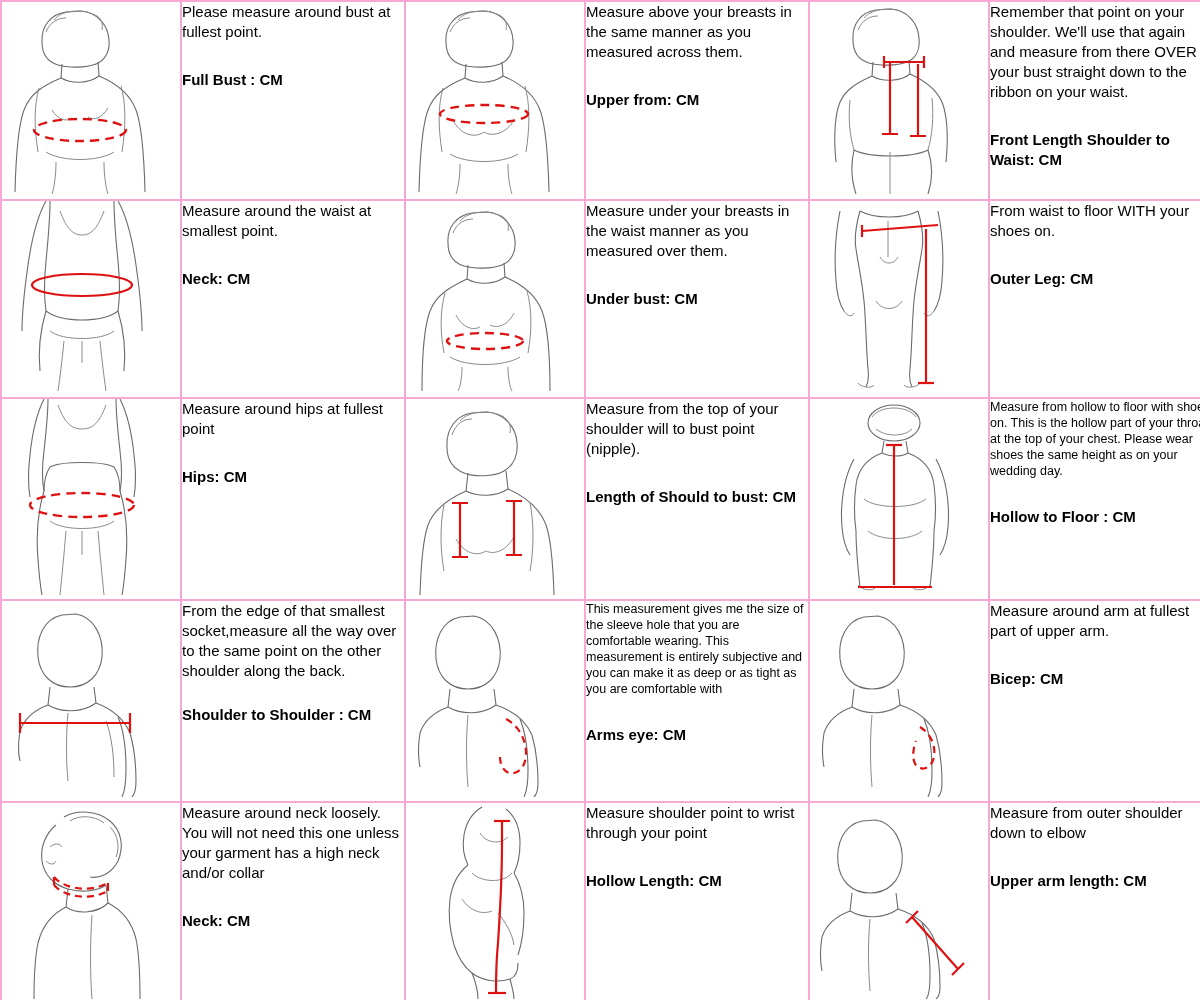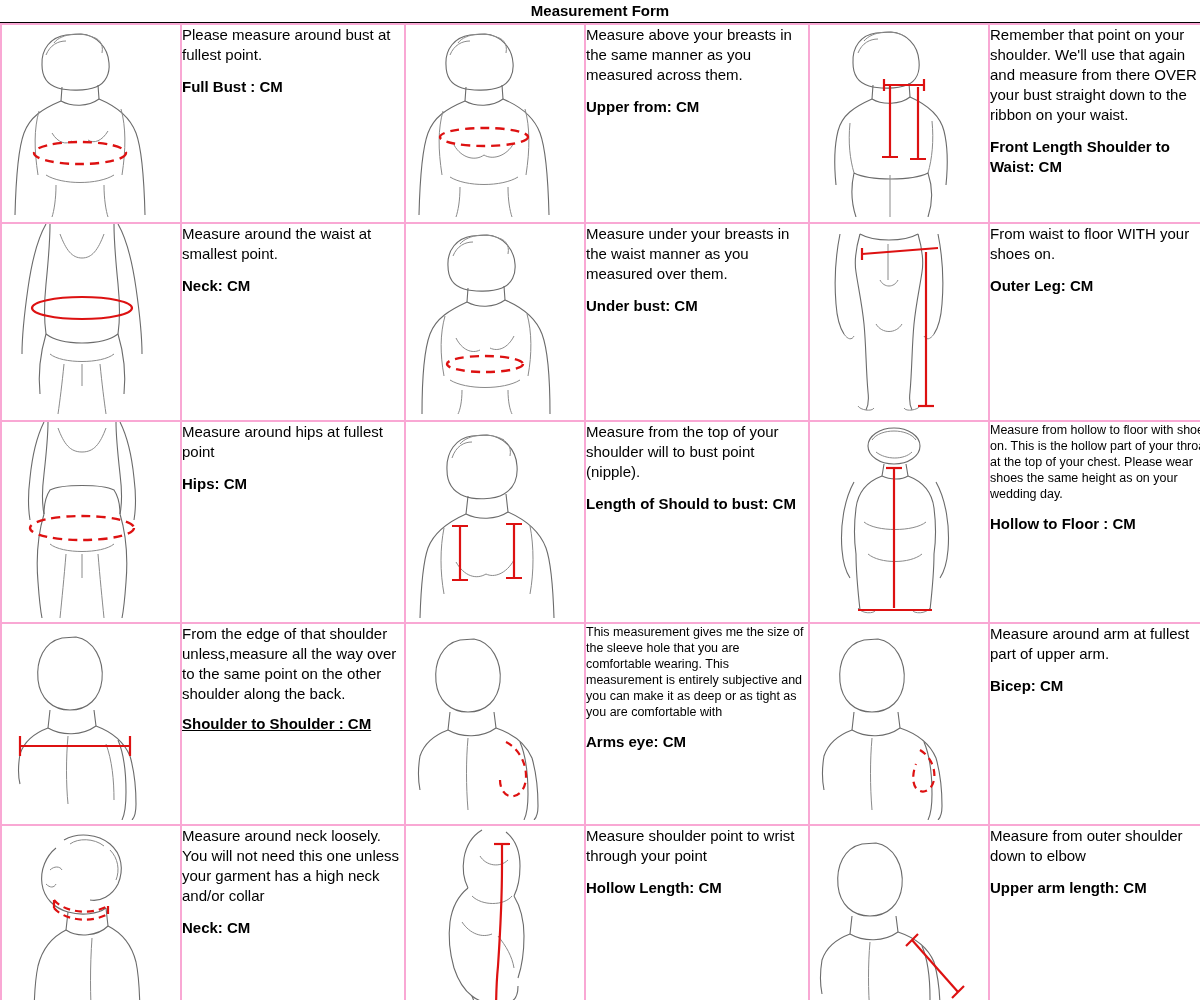--- a/index.html
+++ b/index.html
@@ -51,40 +51,38 @@
     line-height: 20px;
   }
   .txt.small {
     font-size: 12.5px;
     line-height: 16px;
   }
   .label {
     font-weight: bold;
     font-size: 15px;
     line-height: 20px;
-    margin-top: 12px;
+    margin-top: 28px;
   }
   .label.tight {
-    margin-top: 10px;
-    text-decoration: underline;
+    margin-top: 24px;
   }
   svg { display: block; margin: 0 auto; }
   .bodyline { fill: none; stroke: #6b6b6b; stroke-width: 1.1; }
   .bodyline2 { fill: none; stroke: #8a8a8a; stroke-width: 1; }
   .hairline { fill: none; stroke: #6b6b6b; stroke-width: 1.1; }
   .measline { fill: none; stroke: #dd1111; stroke-width: 2.2; }
   .measdash { fill: none; stroke: #dd1111; stroke-width: 2.4; stroke-dasharray: 9 6; }
   .measdash-s { fill: none; stroke: #dd1111; stroke-width: 2.2; stroke-dasharray: 7 5; }
 </style>
 </head>
 <body>
 
 <div id="page">
 
-  <div class="form-title">Measurement Form</div>
 
   <table class="measure-table">
 
     <tbody>
         <tr>
       <td class="fig-cell" style="width:178px;height:197px">
         <svg width="170" height="192" viewBox="0 0 170 192">
           <path class="hairline" d="M60 10 C45 12 35 24 36 40 C36 52 42 60 52 63 C62 66 80 66 90 62 C100 58 104 48 103 38 C102 22 90 10 75 9 Z"></path>
           <path class="bodyline2" d="M48 18 C55 8 78 6 90 14 M40 30 C44 20 52 16 60 16 M96 28 C98 18 92 13 86 12"></path>
           <path class="bodyline" d="M56 62 L55 76 M92 60 L93 74"></path>
@@ -290,21 +288,21 @@
           <path class="bodyline" d="M124 132 C128 146 130 162 130 180 C130 188 128 194 126 196"></path>
           <path class="bodyline" d="M112 116 C118 130 120 148 120 168 C120 182 118 192 116 196"></path>
           <path class="bodyline2" d="M100 120 C106 136 108 156 108 176"></path>
           <path class="bodyline2" d="M62 112 C60 134 60 160 62 180"></path>
           <path class="bodyline" d="M14 130 C12 142 12 152 14 160"></path>
           <path class="measline" d="M14 122 L124 122"></path>
           <path class="measline" d="M14 112 L14 132 M124 112 L124 132"></path>
         </svg>
       </td>
       <td class="txt-cell">
-        <div class="txt">From the edge of that shoulder unless,measure all the way over to the same point on the other shoulder along the back.</div>
+        <div class="txt">From the edge of that smallest socket,measure all the way over to the same point on the other shoulder along the back.</div>
         <div class="label tight">Shoulder to Shoulder :  CM</div>
       </td>
 
       <td class="fig-cell">
         <svg width="170" height="196" viewBox="0 0 170 196">
           <path class="hairline" d="M50 16 C32 20 24 38 26 58 C28 76 40 88 58 88 C76 88 88 76 90 58 C92 38 82 18 64 15 Z"></path>
           <path class="bodyline" d="M40 88 L38 106 M84 88 L86 104"></path>
           <path class="bodyline" d="M38 106 C22 112 14 120 10 132 C8 144 8 156 10 166"></path>
           <path class="bodyline" d="M86 104 C104 110 116 120 122 134"></path>
           <path class="bodyline" d="M38 106 C52 114 72 114 86 104"></path>

